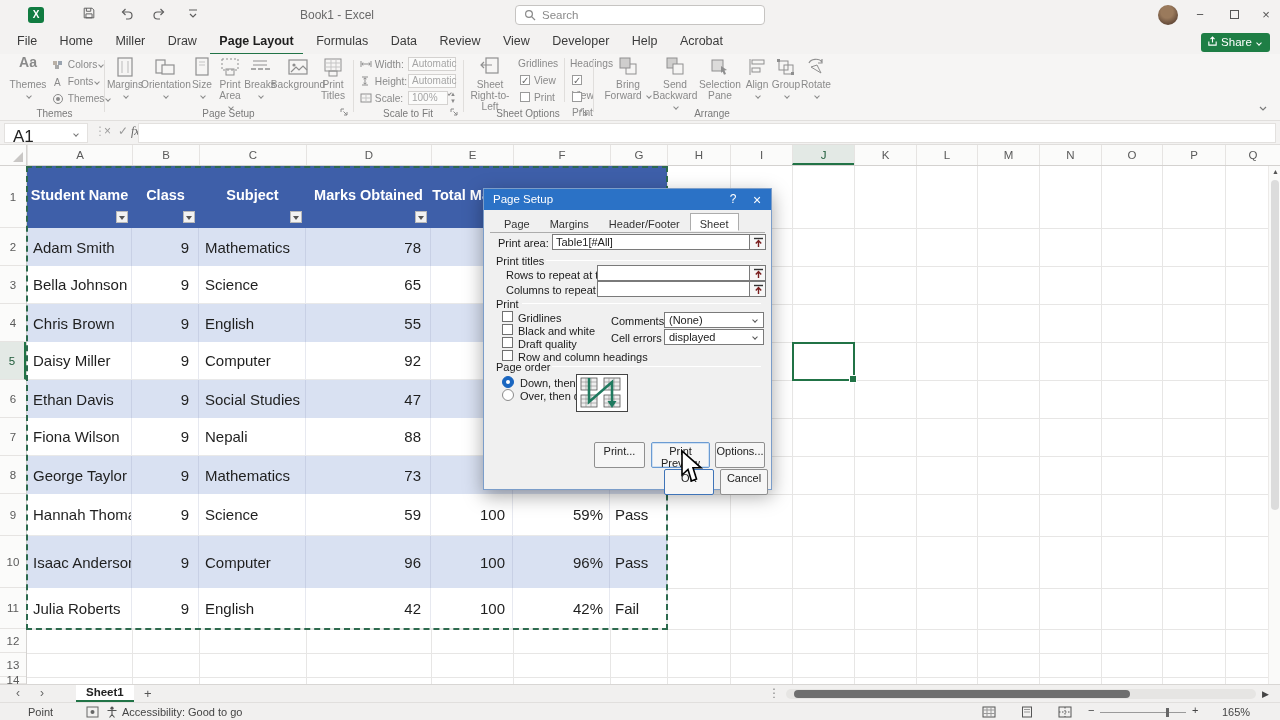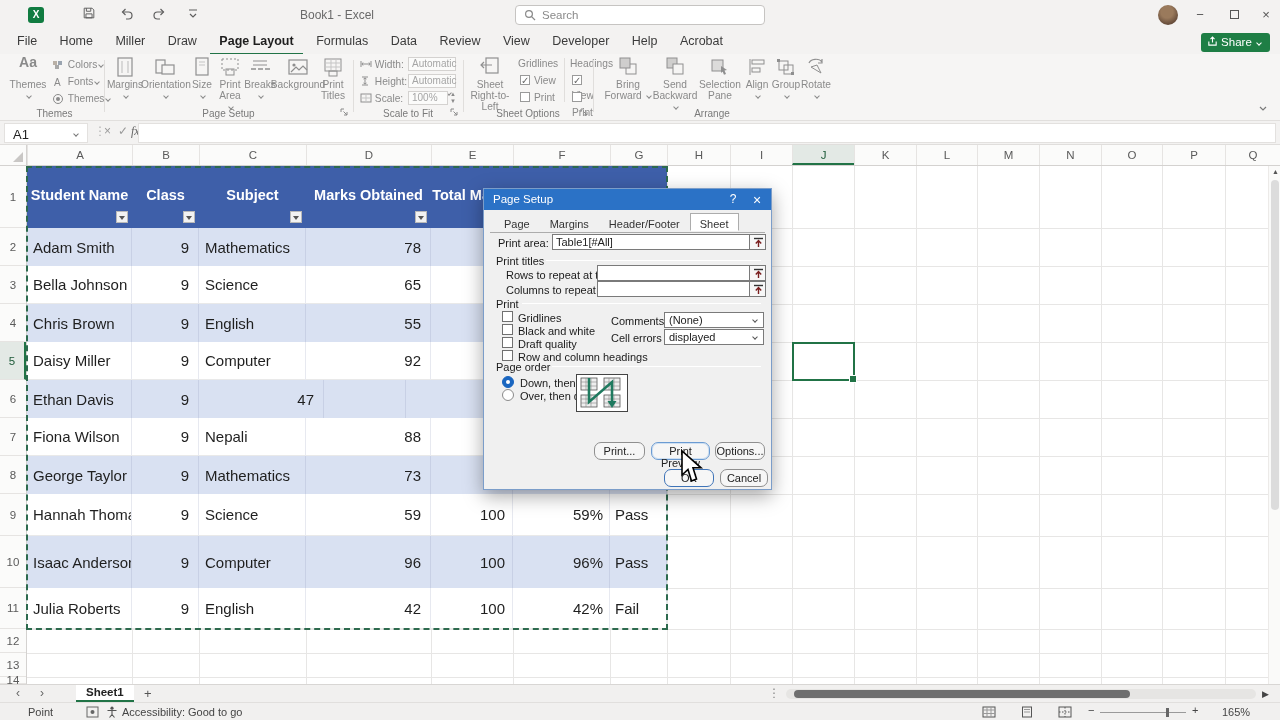--- a/index.html
+++ b/index.html
@@ -81,21 +81,21 @@
   .dinput { position:absolute; height:16px; background:#fff; border:1px solid #7a7a7a; font-size:11px; padding:1px 3px 0; white-space:nowrap; overflow:hidden; }
   .collapse { position:absolute; width:17px; height:16px; background:#f7f7f7; border:1px solid #7a7a7a; }
   .collapse svg { position:absolute; left:3px; top:2px; }
   .grpline { position:absolute; height:1px; background:#d9d9d9; border-bottom:1px solid #ffffff; }
   .dcheck { position:absolute; width:11px; height:11px; border:1px solid #707070; background:#fff; }
   .dcombo { position:absolute; width:100px; height:16px; background:#fff; border:1px solid #7a7a7a; font-size:11px; padding:1px 14px 0 4px; }
   .dcombo .chv { border-color:#555; position:absolute; right:5px; top:5px; }
   .dradio { position:absolute; width:12px; height:12px; border:1px solid #8a8a8a; border-radius:50%; background:#fff; }
   .dradio.on { border-color:#1a66c0; background:#1a66c0; }
   .dradio.on::after { content:""; position:absolute; left:3px; top:3px; width:4px; height:4px; border-radius:50%; background:#fff; }
-  .dbtn { position:absolute; height:18px; background:#f6f6f6; border:1px solid #8f8f8f; border-radius:7px; font-size:11px; text-align:center; padding-top:2px; }
+  .dbtn { position:absolute; height:26px; background:#f6f6f6; border:1px solid #8f8f8f; border-radius:2px; font-size:11px; text-align:center; padding-top:2px; }
   .dbtn.focus { border:1px solid #6b9bd2; box-shadow:inset 0 0 0 1px #cfe0f2; }
   .dbtn.default { border:1px solid #3f74b8; }
   
   #tabbar { position:absolute; left:0; top:684px; width:1280px; height:18px; background:#f1f0ef; border-top:1px solid #d8d6d4; }
   .tnav { position:absolute; top:1px; color:#666; font-size:12px; }
   #sheettab { position:absolute; left:76px; top:0; height:17px; background:#fff; padding:1px 10px 0; font-size:11.5px; font-weight:bold; color:#222; border-bottom:2.5px solid #217346; }
   #addsheet { position:absolute; left:144px; top:1px; color:#555; font-size:13px; }
   #hscroll-track { position:absolute; left:786px; top:4px; width:470px; height:10px; background:#e6e5e3; border-radius:5px; }
   #hscroll-thumb { position:absolute; left:8px; top:1px; width:336px; height:8px; background:#6e6e6e; border-radius:4px; }
   
@@ -335,21 +335,21 @@
       <span>Rotate</span><br><span class="chv"></span>
     </div>
     <div class="glabel">Arrange</div>
   </div>
   <svg id="ribbon-collapse" viewBox="0 0 10 10">
       <path d="M2 3l3 3 3-3" fill="none" stroke="#7a7a7a" stroke-width="1.2"></path>
     </svg>
 </div>
 
 <div id="formulabar">
-  <div id="namebox"><b style="font-weight:normal;font-size:13px;color:#222">A1</b><span class="chv" style="position:absolute;right:8px;top:8px;border-color:#777"></span></div>
+  <div id="namebox"><b style="font-weight:normal;font-size:17px;color:#222">A1</b><span class="chv" style="position:absolute;right:8px;top:8px;border-color:#777"></span></div>
   <span class="fbico" style="left:94px;color:#b5b5b5">⋮</span>
   <span class="fbico" style="left:104px">×</span>
   <span class="fbico" style="left:118px">✓</span>
   <span class="fbico" style="left:131px;font-style:italic;font-family:'Liberation Serif',serif;color:#666">fx</span>
   <div id="fx-input"></div>
 </div>
 
 <div id="colheads">
   <div id="cornerbox"></div>
 <span class="colh" style="left: 27px; width: 105px;">A</span>
@@ -453,20 +453,21 @@
           <div class="tcell" style="width: 67px; justify-content: flex-end; padding: 0px 9px;">9</div>
           <div class="tcell" style="width: 107px; justify-content: flex-start; padding: 0px 6px;">Computer</div>
           <div class="tcell" style="width: 125px; justify-content: flex-end; padding: 0px 9px;">92</div>
           <div class="tcell" style="width: 82px; justify-content: flex-end; padding: 0px 7px;"></div>
           <div class="tcell" style="width: 97px; justify-content: flex-end; padding: 0px 6px;"></div>
           <div class="tcell" style="width: 57px; justify-content: flex-start; padding: 0px 5px;"></div>
         </div>
         <div class="trow band" style="height: 38px;">
           <div class="tcell" style="width: 105px; justify-content: flex-start; padding: 0px 6px;">Ethan Davis</div>
           <div class="tcell" style="width: 67px; justify-content: flex-end; padding: 0px 9px;">9</div>
+          <div class="tcell" style="width: 107px; justify-content: flex-start; padding: 0px 6px;">Social Studies</div>
           <div class="tcell" style="width: 125px; justify-content: flex-end; padding: 0px 9px;">47</div>
           <div class="tcell" style="width: 82px; justify-content: flex-end; padding: 0px 7px;"></div>
           <div class="tcell" style="width: 97px; justify-content: flex-end; padding: 0px 6px;"></div>
           <div class="tcell" style="width: 57px; justify-content: flex-start; padding: 0px 5px;"></div>
         </div>
         <div class="trow" style="height: 38px;">
           <div class="tcell" style="width: 105px; justify-content: flex-start; padding: 0px 6px;">Fiona Wilson</div>
           <div class="tcell" style="width: 67px; justify-content: flex-end; padding: 0px 9px;">9</div>
           <div class="tcell" style="width: 107px; justify-content: flex-start; padding: 9px 6px;">Nepali</div>
           <div class="tcell" style="width: 125px; justify-content: flex-end; padding: 0px 9px;">88</div>

